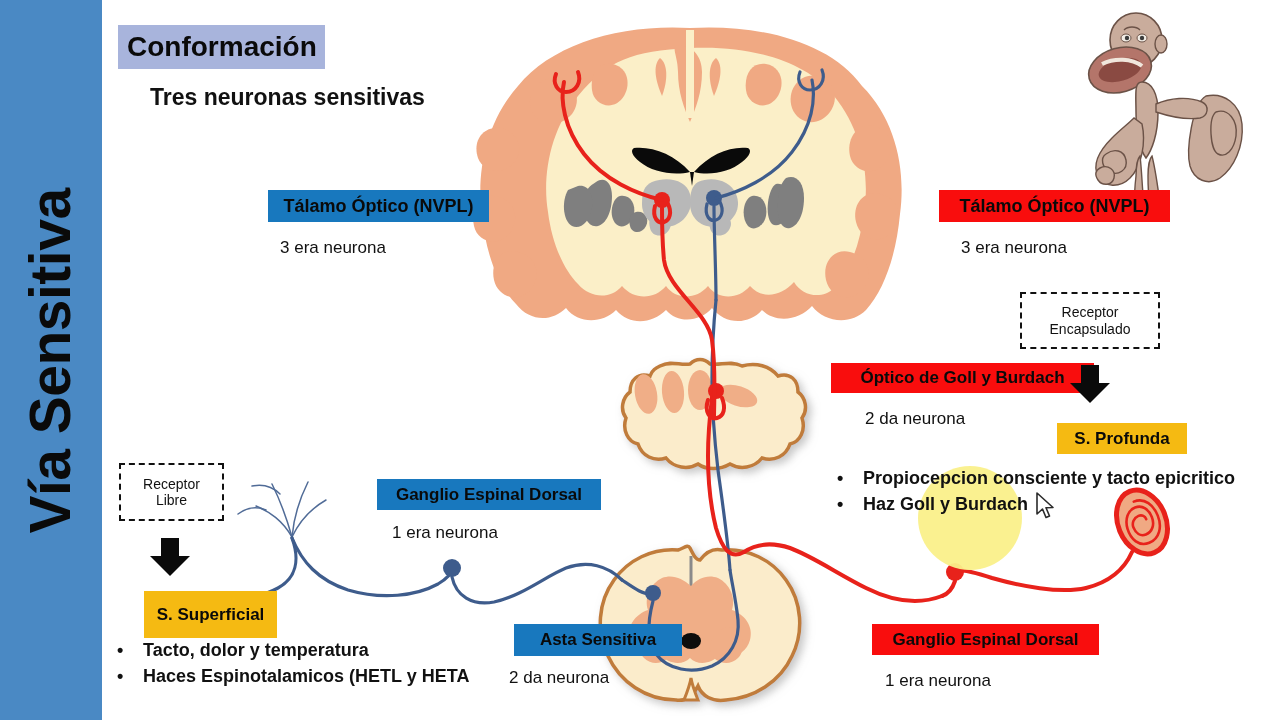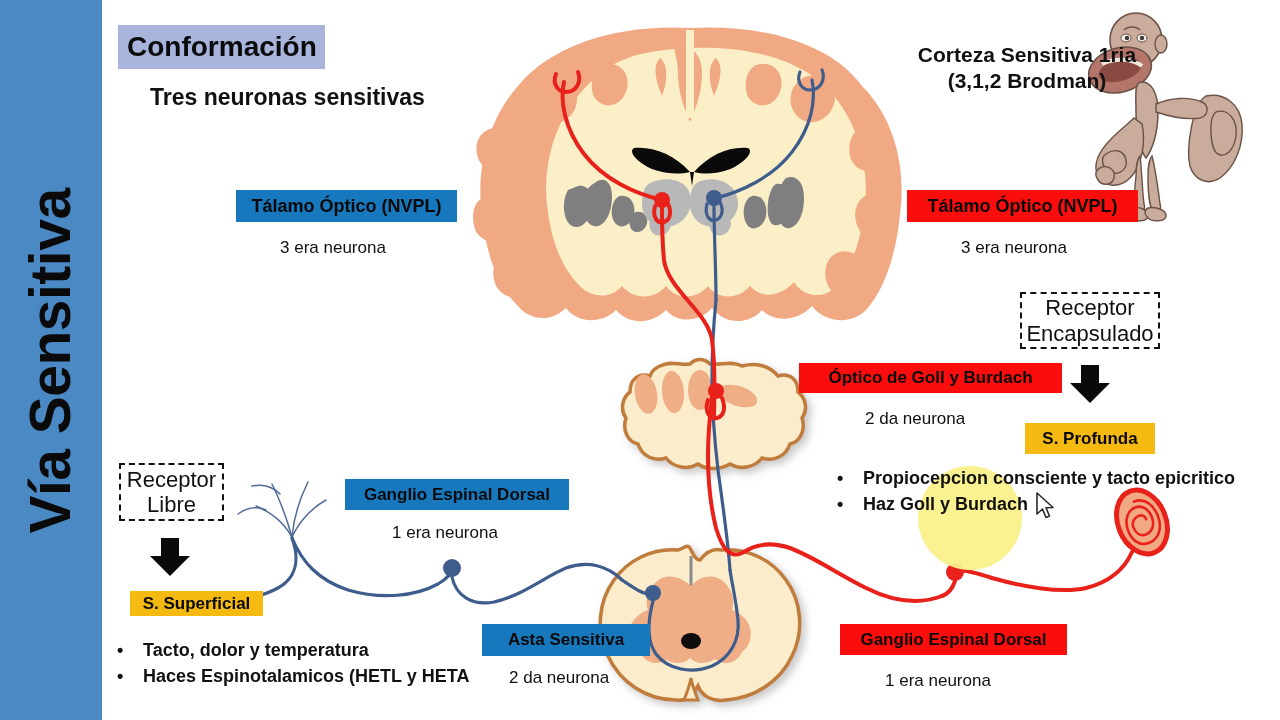--- a/index.html
+++ b/index.html
@@ -57,39 +57,40 @@
   }
 
   
   .pill {
     position: absolute;
     display: flex; align-items: center; justify-content: center;
     font-weight: bold;
     color: #0a0a0a;
     white-space: nowrap;
     padding: 0 12px;
+    margin-left: 32px;
   }
   .pill.blue   { background: #1878BE; }
   .pill.red    { background: #F90D0D; }
   .pill.yellow { background: #F5BA12; }
 
   .caption {
     position: absolute;
     font-size: 17px; font-weight: normal; color: #111;
     white-space: nowrap;
   }
 
   
   .dashed-box {
     position: absolute;
     border: 2px dashed #111;
     background: #fff;
     display: flex; flex-direction: column;
     align-items: center; justify-content: center;
-    font-size: 22px; color: #111;
+    font-size: 14px; color: #111;
     line-height: 1.15;
     text-align: center;
   }
 
   
   .down-arrow { position: absolute; }
   .down-arrow .shaft {
     position: absolute; left: 11px; top: 0;
     width: 18px; height: 20px; background: #0a0a0a;
   }
@@ -473,24 +474,20 @@
     <path d="M2,1 L2,22 L7.5,17 L11,25.5 L14.5,24 L11,15.8 L18,15.5 Z" fill="#ffffff" stroke="#2b2b2b" stroke-width="1.6" stroke-linejoin="round"></path>
   </svg>
 
   <div id="content">
 
     <div id="title-box">
       <span>Conformación</span>
     </div>
     <div id="subtitle">Tres neuronas sensitivas</div>
 
-    <div id="corteza">
-      <div>Corteza Sensitiva 1ria</div>
-      <div>(3,1,2 Brodman)</div>
-    </div>
 
     <div class="pill blue" style="left:134px; top:190px; width:221px; height:32px; font-size:18px;">Tálamo Óptico (NVPL)</div>
     <div class="caption" style="left:178px; top:238px;">3 era neurona</div>
 
     <div class="pill red" style="left:805px; top:190px; width:231px; height:32px; font-size:18px;">Tálamo Óptico (NVPL)</div>
     <div class="caption" style="left:859px; top:238px;">3 era neurona</div>
 
     <div class="pill red" style="left:697px; top:363px; width:263px; height:30px; font-size:17px;">Óptico de Goll y Burdach</div>
     <div class="caption" style="left:763px; top:409px;">2 da neurona</div>
 
@@ -504,21 +501,21 @@
     <div class="caption" style="left:783px; top:671px;">1 era neurona</div>
 
     <div class="dashed-box" style="left:17px; top:463px; width:105px; height:58px;">
       <div>Receptor</div>
       <div>Libre</div>
     </div>
     <div class="down-arrow" style="left:48px; top:538px; width:40px; height:40px;">
       <div class="shaft"></div>
         <div class="head"></div>
     </div>
-    <div class="pill yellow" style="left:28px; top:591px; width:133px; height:25px; font-size:17px;text-align:right;">S. Superficial</div>
+    <div class="pill yellow" style="left:10px; top:591px; width:133px; height:47px; font-size:17px;text-align:right;">S. Superficial</div>
 
     <div class="dashed-box" style="left:918px; top:292px; width:140px; height:57px;">
       <div>Receptor</div>
       <div>Encapsulado</div>
     </div>
     <div class="down-arrow" style="left:968px; top:365px; width:40px; height:40px;">
       <div class="shaft"></div>
         <div class="head"></div>
     </div>
     <div class="pill yellow" style="left:923px; top:423px; width:130px; height:31px; font-size:17px;">S. Profunda</div>

